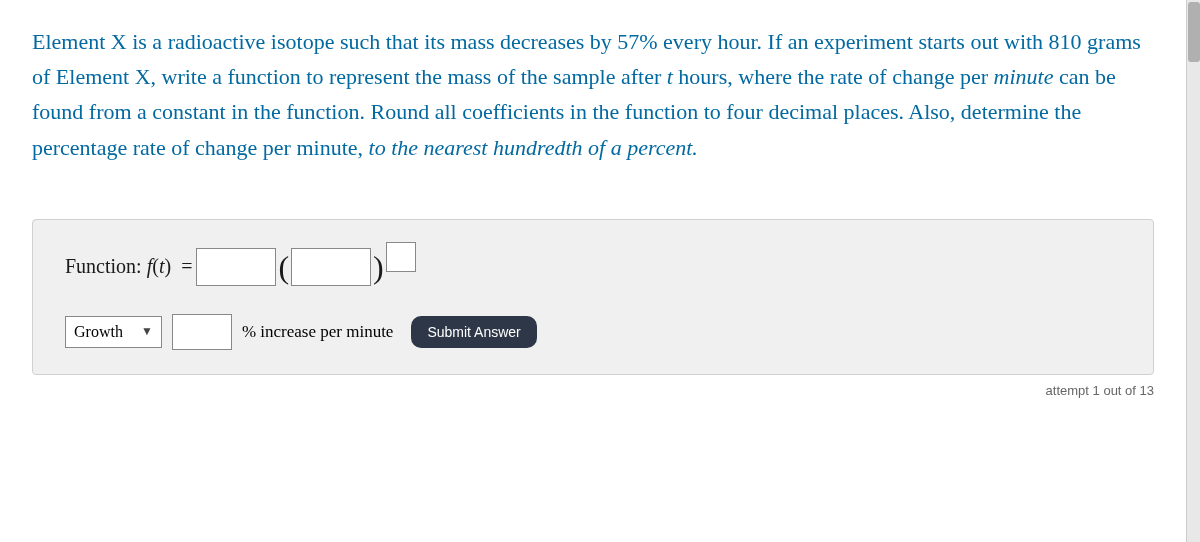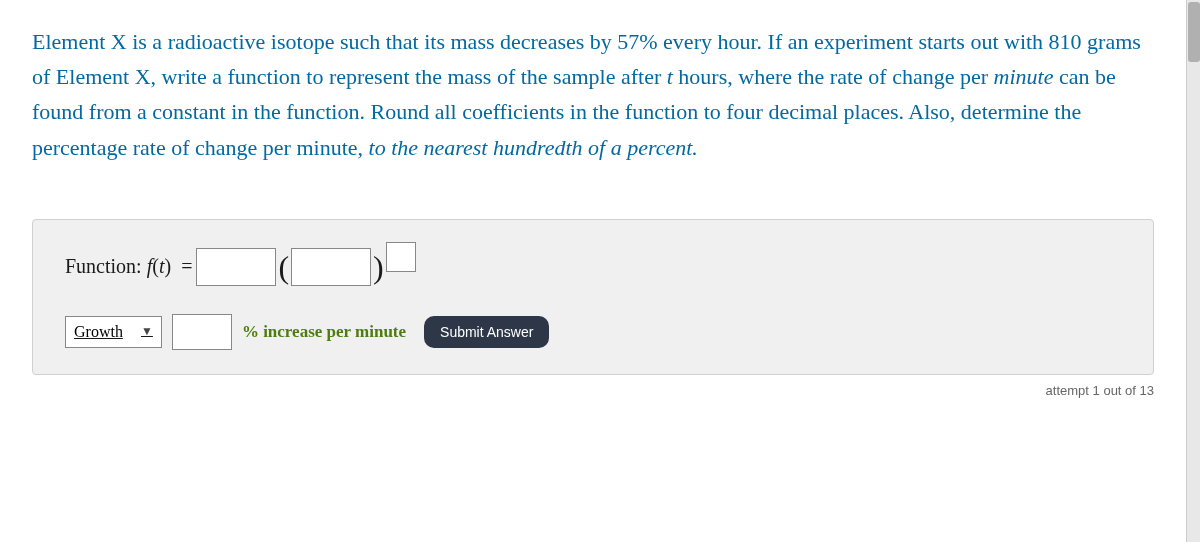--- a/index.html
+++ b/index.html
@@ -134,21 +134,20 @@
     .growth-select-wrapper {
       border: 1.5px solid #888;
       background: #ffffff;
       display: inline-flex;
       align-items: center;
       height: 28px;
       padding: 15px 8px;
       cursor: pointer;
       font-size: 16px;
       position: relative;
-      text-decoration: underline;
     }
 
     .growth-select {
       border: none;
       background: transparent;
       font-size: 16px;
       font-family: Georgia, serif;
       cursor: pointer;
       outline: none;
       appearance: none;
@@ -167,22 +166,21 @@
       background: #ffffff;
       height: 36px;
       width: 60px;
       outline: none;
       font-size: 16px;
       padding: 4px 6px;
     }
 
     .percent-label {
       font-size: 17px;
-      color: #4d7c0f;
-      font-weight: bold;
+      color: #000000;
     }
 
     .submit-button {
       background: #2d3748;
       color: #ffffff;
       border: none;
       padding: 8px 16px;
       font-size: 14px;
       font-family: Arial, sans-serif;
       cursor: pointer;

